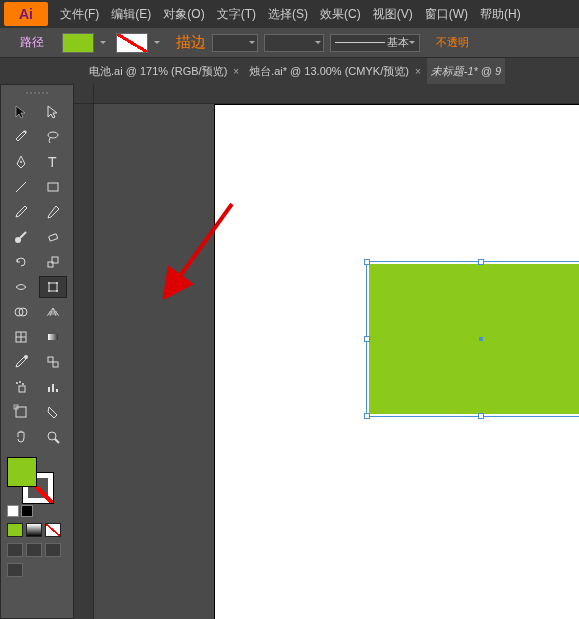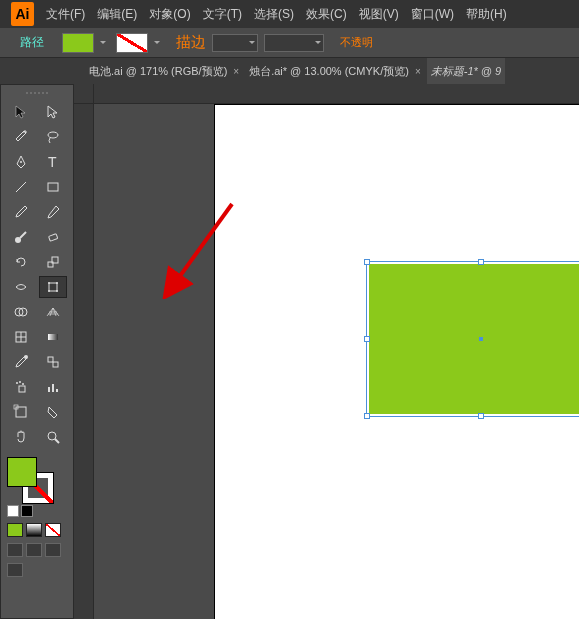--- a/index.html
+++ b/index.html
@@ -1,24 +1,24 @@
 <!DOCTYPE html>
 <html><head>
 <meta charset="utf-8">
 <style>
   * { box-sizing: border-box; margin: 0; padding: 0; font-family: "Microsoft YaHei", sans-serif; }
   body { background: #4a4a4a; width: 579px; height: 619px; overflow: hidden; position: relative; }
 
   .titlebar { background: #333333; height: 28px; display: flex; align-items: center; padding-left: 4px; }
-  .app-logo { width: 23px; height: 24px; background: #ff7b00; display: flex; align-items: center; justify-content: center; font-weight: bold; color: #000000; font-size: 14px; border-radius: 2px; margin-right: 8px; margin-left: 7px; }
+  .app-logo { width: 44px; height: 24px; background: #ff7b00; display: flex; align-items: center; justify-content: center; font-weight: bold; color: #701a75; font-size: 14px; border-radius: 2px; margin-right: 8px; }
   .menubar { display: flex; gap: 4px; }
   .menu-item { color: #ccc; font-size: 12px; cursor: pointer; padding: 2px 4px; }
 
   .ctrlbar { background: #4a4a4a; height: 30px; border-bottom: 1px solid #2a2a2a; display: flex; align-items: center; padding-left: 20px; gap: 6px; }
-  .ctrlbar-label { color: #5eead4; font-size: 12px; margin-right: 12px; }
+  .ctrlbar-label { color: #f0abfc; font-size: 12px; margin-right: 12px; }
   .fill-swatch { width: 32px; height: 20px; background: #8bc91b; border: 1px solid #666; }
   .dropdown-car { width: 0; height: 0; border-left: 3px solid transparent; border-right: 3px solid transparent; border-top: 3px solid #aaa; margin-right: 4px; }
   .stroke-swatch { width: 32px; height: 20px; background: #fff; border: 1px solid #666; position: relative; }
   .stroke-swatch::after { content:""; position:absolute; left:0; top:0; right:0; bottom:0; background: linear-gradient(to top right, transparent 45%, red 45%, red 55%, transparent 55%); }
   .stroke-label { color: #ff7b00; font-size: 15px; margin-left: 6px; }
   .weight-box { width: 46px; height: 18px; border: 1px solid #666; background: #3a3a3a; display:flex; align-items:center; justify-content:flex-end; padding-right:2px; }
   .weight-box .dropdown-car { margin:0; }
   .basic-label { color:#ccc; font-size:11px; margin-left:2px; }
   .opacity-label { color:#ff7b00; font-size:11px; margin-left:10px; }
 
@@ -88,20 +88,25 @@
   <span class="dropdown-car"></span>
   <div class="stroke-swatch"></div>
   <span class="dropdown-car"></span>
   <span class="stroke-label">描边</span>
   <div class="weight-box">
       <span class="dropdown-car"></span>
     </div>
   <div class="weight-box" style="width:60px">
       <span class="dropdown-car"></span>
     </div>
+  <div class="weight-box" style="width:90px;justify-content:space-between;padding:0 4px">
+    <span style="flex:1;height:1px;background:#ccc"></span>
+    <span class="basic-label">基本</span>
+    <span class="dropdown-car"></span>
+  </div>
   <span class="opacity-label">不透明</span>
 </div>
 
 <div class="tabbar">
   <div class="tab">
     <span>电池.ai @ 171% (RGB/预览)</span>
     <span class="tab-close">×</span>
   </div>
   <div class="tab">
     <span>烛台.ai* @ 13.00% (CMYK/预览)</span>

